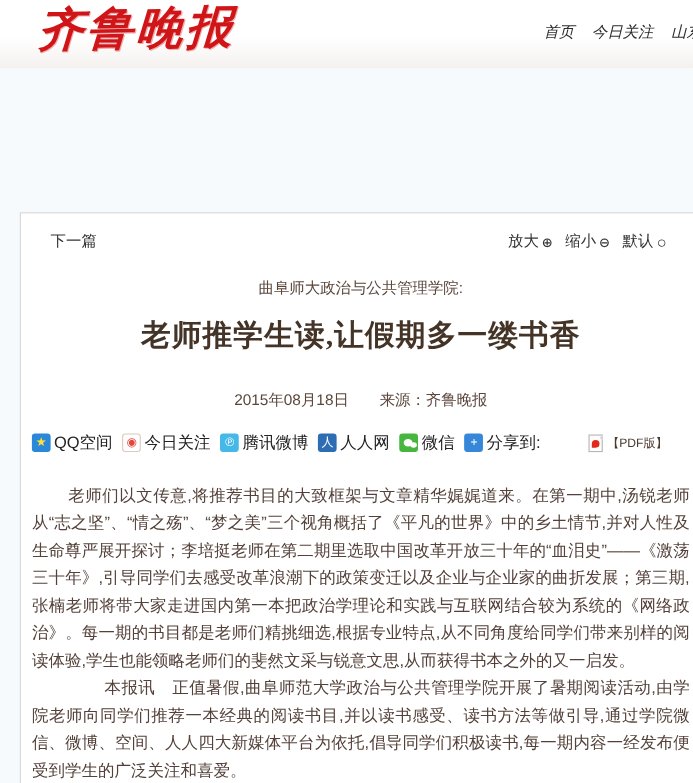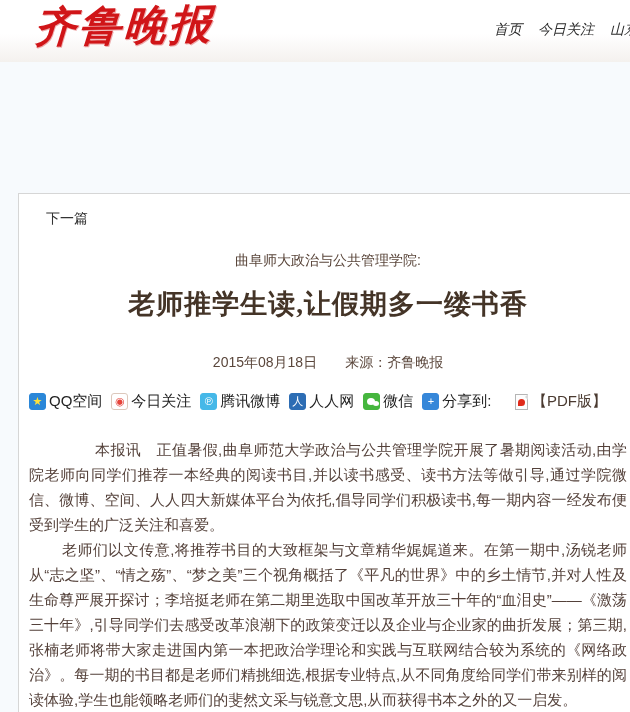--- a/index.html
+++ b/index.html
@@ -66,21 +66,21 @@
   }
   .sicon.icon-wechat::before {
     content:""; position:absolute; left:3px; top:4px; width:8px; height:7px;
     background:#fff; border-radius:50%;
   }
   .sicon.icon-wechat::after {
     content:""; position:absolute; left:9px; top:7px; width:6px; height:5px;
     background:#fff; border-radius:50%;
   }
   .pdf-link {
-    display:flex; align-items:center; font-size:15px; color:#4a3a30;
+    display:flex; align-items:center; font-size:11px; color:#4a3a30;
     text-decoration:none; cursor:pointer; white-space:nowrap;
   }
   .pdf-icon {
     width:13px; height:16px; background:#fdfdfd; border:1px solid #b5b5b5;
     margin-right:4px; position:relative; flex:0 0 auto;
   }
   .pdf-icon::before {
     content:""; position:absolute; left:2px; top:4px; width:7px; height:7px;
     background:#e02a1a; border-radius:50% 50% 50% 0;
   }
@@ -105,20 +105,21 @@
 
   <header class="site-header">
     <div class="site-logo" style="color: rgb(208, 21, 24);">齐鲁晚报</div>
     <nav class="top-nav" id="top-nav"><a>首页</a><a>今日关注</a><a>山东新闻</a></nav>
   </header>
 
   <main class="panel">
 
     <div class="toolbar">
       <a class="next-link">下一篇</a>
+      <div class="font-controls" id="font-controls"><span class="ctrl"><span>放大</span><span class="ctrl-glyph">⊕</span></span><span class="ctrl"><span>缩小</span><span class="ctrl-glyph">⊖</span></span><span class="ctrl"><span>默认</span><span class="ctrl-glyph">○</span></span></div>
     </div>
 
     <div class="category">曲阜师大政治与公共管理学院:</div>
 
     <h1 class="title">老师推学生读,让假期多一缕书香</h1>
 
     <div class="meta">
       <span>2015年08月18日</span><span class="source">来源：齐鲁晚报</span>
     </div>
 
@@ -149,18 +150,18 @@
             <span>分享到:</span>
           </a>
         </div>
       <a class="pdf-link">
         <span class="pdf-icon"></span>
         <span>【PDF版】</span>
       </a>
     </div>
 
     <div class="body-text" id="article-body">
+        <p class="para">老师们以文传意,将推荐书目的大致框架与文章精华娓娓道来。在第一期中,汤锐老师从“志之坚”、“情之殇”、“梦之美”三个视角概括了《平凡的世界》中的乡土情节,并对人性及生命尊严展开探讨；李培挺老师在第二期里选取中国改革开放三十年的“血泪史”——《激荡三十年》,引导同学们去感受改革浪潮下的政策变迁以及企业与企业家的曲折发展；第三期,张楠老师将带大家走进国内第一本把政治学理论和实践与互联网结合较为系统的《网络政治》。每一期的书目都是老师们精挑细选,根据专业特点,从不同角度给同学们带来别样的阅读体验,学生也能领略老师们的斐然文采与锐意文思,从而获得书本之外的又一启发。</p>
         <p class="para first">本报讯　正值暑假,曲阜师范大学政治与公共管理学院开展了暑期阅读活动,由学院老师向同学们推荐一本经典的阅读书目,并以读书感受、读书方法等做引导,通过学院微信、微博、空间、人人四大新媒体平台为依托,倡导同学们积极读书,每一期内容一经发布便受到学生的广泛关注和喜爱。</p>
-        <p class="para">老师们以文传意,将推荐书目的大致框架与文章精华娓娓道来。在第一期中,汤锐老师从“志之坚”、“情之殇”、“梦之美”三个视角概括了《平凡的世界》中的乡土情节,并对人性及生命尊严展开探讨；李培挺老师在第二期里选取中国改革开放三十年的“血泪史”——《激荡三十年》,引导同学们去感受改革浪潮下的政策变迁以及企业与企业家的曲折发展；第三期,张楠老师将带大家走进国内第一本把政治学理论和实践与互联网结合较为系统的《网络政治》。每一期的书目都是老师们精挑细选,根据专业特点,从不同角度给同学们带来别样的阅读体验,学生也能领略老师们的斐然文采与锐意文思,从而获得书本之外的又一启发。</p>
       </div>
 
   </main>
 </div>
 
 </body></html>

